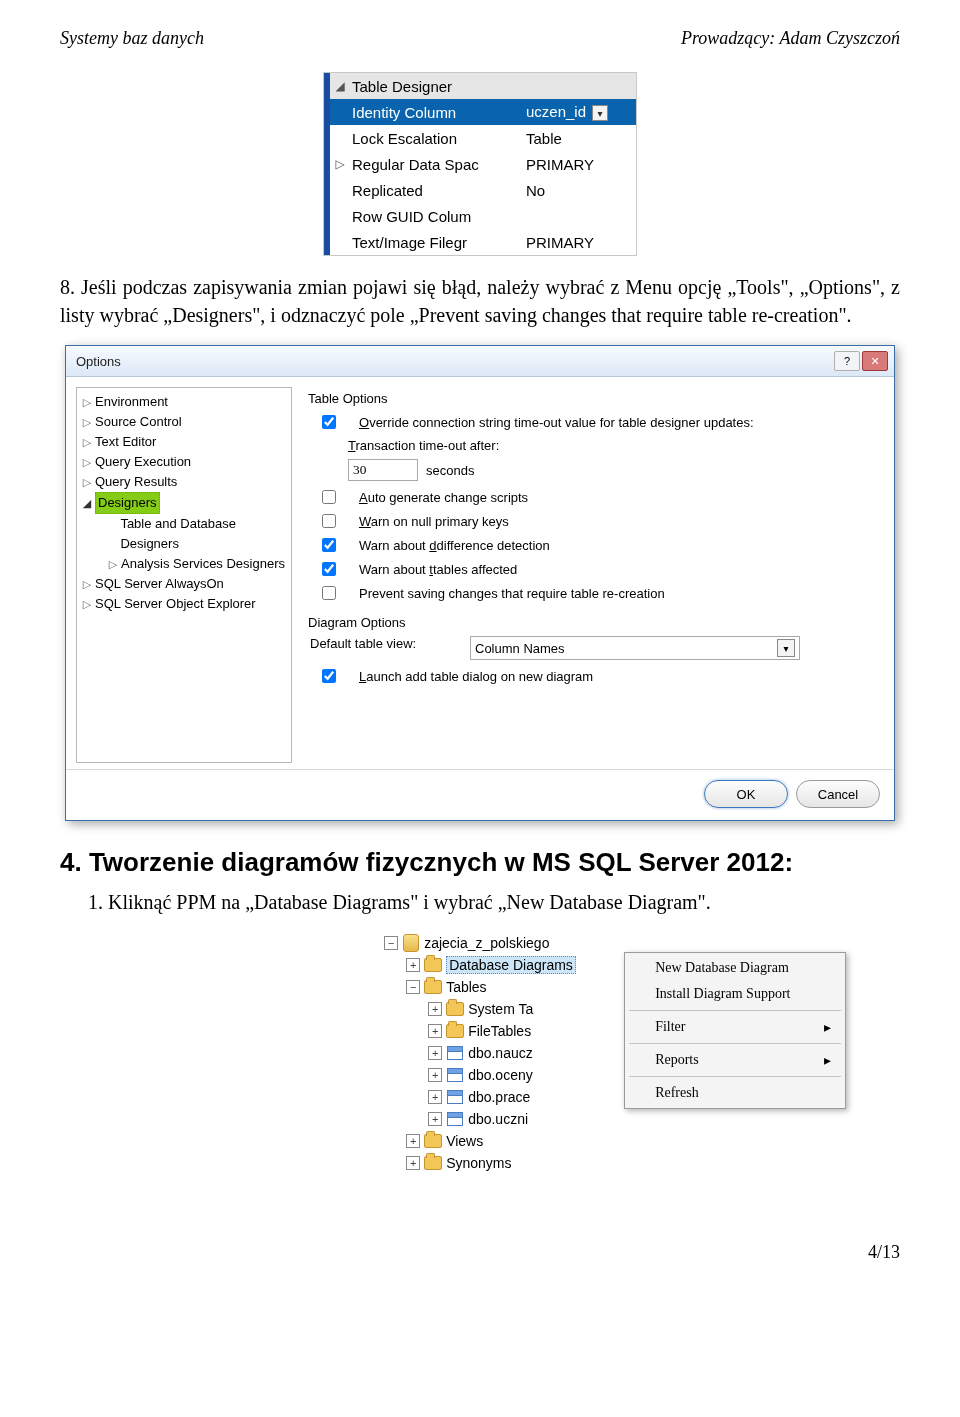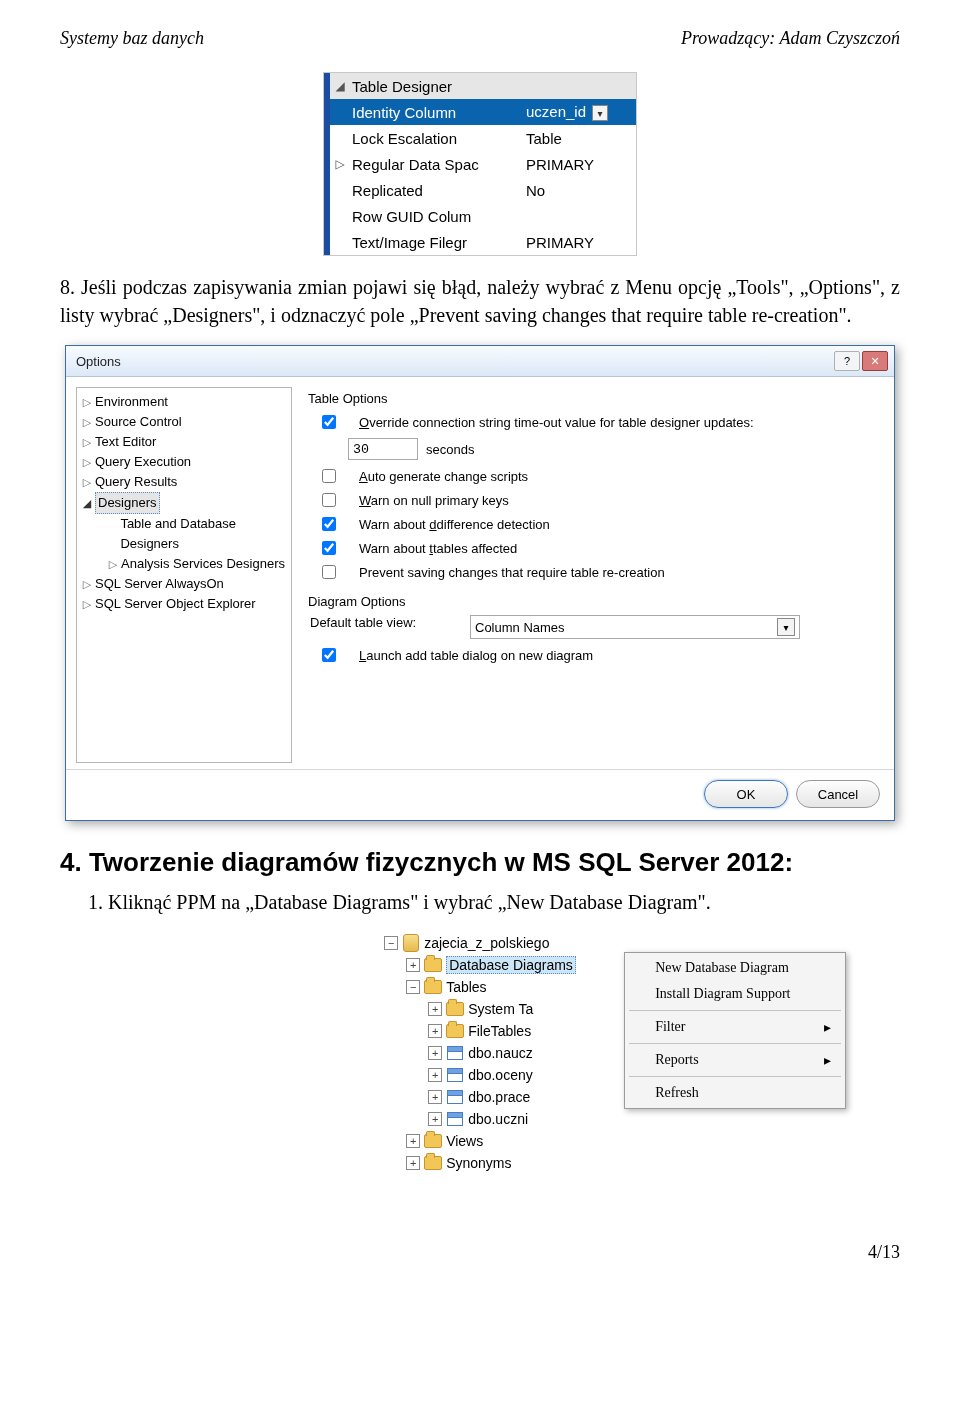--- a/index.html
+++ b/index.html
@@ -21,29 +21,29 @@
 .dlg{display:inline-block;width:828px;font-family:"Segoe UI",Tahoma,sans-serif;font-size:13px;border:1px solid #3a6ea5;background:#fff;box-shadow:3px 3px 10px rgba(0,0,0,.35);text-align:left}
 .dlg-titlebar{height:30px;background:linear-gradient(#f7fbff,#dce8f7);display:flex;align-items:center;justify-content:space-between;padding:0 6px;border-bottom:1px solid #b6c6da}
 .dlg-title{font-size:13px;color:#222;padding-left:4px}
 .dlg-winbtns{display:flex;gap:2px}
 .winbtn{width:24px;height:18px;border:1px solid #b0b0b0;background:#f2f4f7;font-size:11px;display:flex;align-items:center;justify-content:center;border-radius:2px}
 .winbtn.close{background:#d97a7a;color:#fff;border-color:#a03a3a}
 .dlg-body{display:flex;padding:10px 10px 6px}
 .tree{width:210px;border:1px solid #b7b7b7;height:366px;background:#fff;padding:4px 2px;line-height:20px;font-size:13px;overflow:hidden}
 .tree-item{display:flex;align-items:center;gap:2px;padding-left:2px}
 .tree-ind1{padding-left:28px}
-.tree-item.sel span.lbl{background:#e5e5e5;border:1px dotted #5a8ac6;padding:0 2px}
+.tree-item.sel span.lbl{background:#84cc16;border:1px dotted #5a8ac6;padding:0 2px}
 .tri{width:12px;display:inline-block;text-align:center;color:#666;font-size:11px}
 .tri.open{color:#333}
 .right-pane{flex:1;padding:2px 4px 2px 16px}
 .grp-title{font-size:13px;margin:2px 0 6px}
 .chk{display:flex;align-items:center;gap:20px;margin:4px 0 4px 10px;font-size:13px}
 .chk input{width:14px;height:14px}
 .inline-row{display:flex;align-items:center;gap:8px;margin:6px 0 6px 40px;font-size:13px}
-.inline-row input{width:60px;height:20px;border:1px solid #a9a9a9;padding:0 4px;font-family:Liberation Mono, monospace}
+.inline-row input{width:60px;height:20px;border:1px solid #a9a9a9;padding:0 4px;font-family:Liberation Serif, serif}
 .combo{display:flex;align-items:flex-start;margin:6px 0 6px 2px}
 .combo-label{width:160px}
 .combo-box{flex:1;max-width:320px;height:22px;border:1px solid #a9a9a9;background:#fff;display:flex;align-items:center;justify-content:space-between;padding:0 4px}
 .combo-box .caret{border:1px solid #888;width:16px;height:16px;display:flex;align-items:center;justify-content:center;font-size:10px;background:#f4f4f4}
 .dlg-buttons{display:flex;justify-content:flex-end;gap:8px;padding:10px 14px 12px;border-top:1px solid #d8d8d8}
 .btn{min-width:82px;height:26px;border:1px solid #9a9a9a;background:linear-gradient(#fdfdfd,#e6e6e6);border-radius:14px;display:flex;align-items:center;justify-content:center;font-size:13px}
 .btn.primary{border-color:#3a77bd;box-shadow:0 0 3px rgba(58,119,189,.6)}
 
 .sec-head{font-family:Arial,Helvetica,sans-serif;font-weight:bold;font-size:26px;margin:26px 0 10px}
 
@@ -170,20 +170,23 @@
               <span class="lbl">SQL Server Object Explorer</span>
             </div>
           </div>
         <div class="right-pane">
           <div class="grp-title">Table Options</div>
           <label class="chk">
               <input type="checkbox" checked="" style="">
               <span><span class="u">O</span><span id="c1rest">verride connection string time-out value for table designer updates:</span></span>
             </label>
           <div class="inline-row">
+              <span><span class="u">T</span><span id="tolab">ransaction time-out after:</span></span>
+            </div>
+          <div class="inline-row">
               <input value="30" style="">
               <span>seconds</span>
             </div>
           <label class="chk">
               <input type="checkbox" style="">
               <span><span class="u">A</span><span id="c2rest">uto generate change scripts</span></span>
             </label>
           <label class="chk">
               <input type="checkbox" style="">
               <span><span class="u">W</span><span id="c3rest">arn on null primary keys</span></span>

